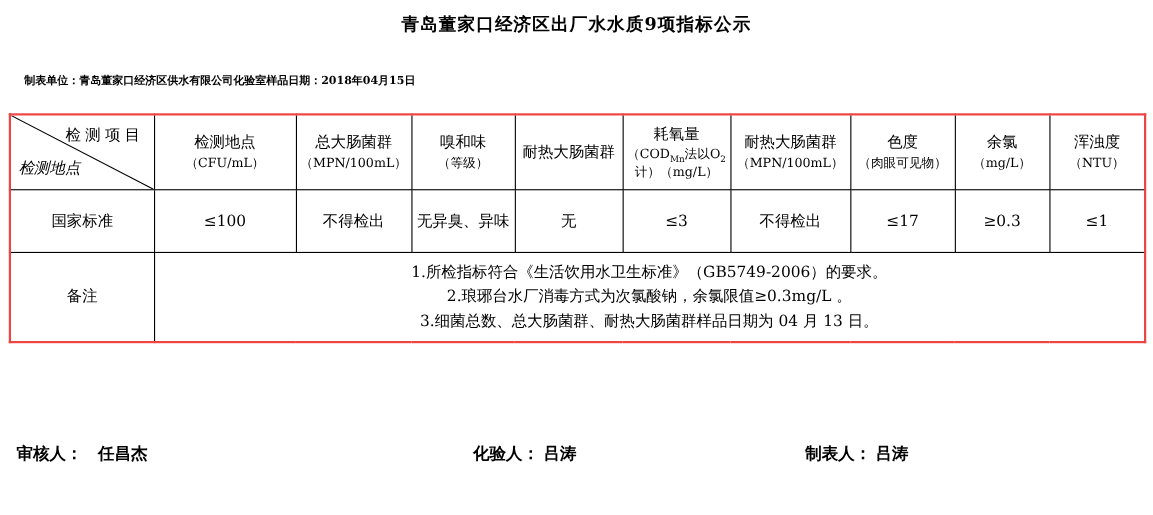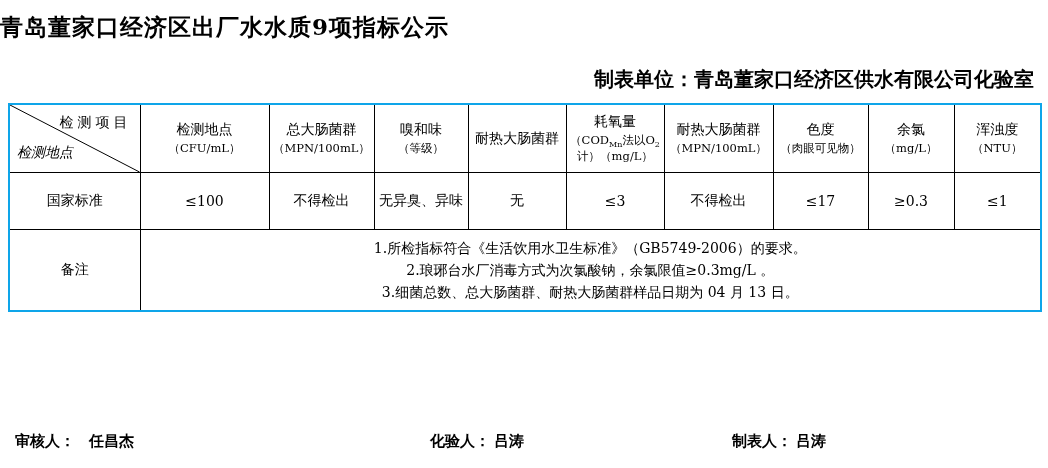--- a/index.html
+++ b/index.html
@@ -10,52 +10,52 @@
     background: #ffffff;
     font-family: "DejaVu Serif", "Liberation Serif", serif;
     color: #000;
     overflow: hidden;
   }
   .title {
     position: absolute;
     top: 12px;
     left: 0;
     width: 100%;
-    text-align: left;
-    font-size: 23px;
+    text-align: center;
+    font-size: 16px;
     font-weight: bold;
     letter-spacing: 1px;
   }
   .meta-row {
     position: absolute;
     top: 66px;
     left: 22px;
     right: 14px;
     display: flex;
-    justify-content: flex-end;
-    font-size: 20px;
+    justify-content: flex-start;
+    font-size: 10px;
     font-weight: bold;
   }
   table.water {
     position: absolute;
     left: 8px;
     top: 103px;
     border-collapse: collapse;
     table-layout: fixed;
     width: 1032px;
   }
   table.water td {
     border: 1px solid #000;
     text-align: center;
     vertical-align: middle;
     font-size: 14px;
     padding: 0;
     overflow: hidden;
   }
-  table.water { border: 2px solid #0ea5e9; }
+  table.water { border: 2px solid #ef4444; }
   tr.header-row td { height: 67px; }
   tr.data-row td { height: 56px; }
   tr.remark-row td { height: 80px; }
   .col-unit { font-size: 11.5px; display: block; margin-top: 2px; }
   .col-label { display: block; }
   sub { font-size: 8px; }
   td.corner-cell { position: relative; }
   td.corner-cell svg {
     position: absolute;
     top: 0; left: 0;
@@ -81,36 +81,37 @@
     line-height: 22px;
   }
   .footer {
     position: absolute;
     top: 403px;
     left: 0;
     width: 100%;
     font-size: 15px;
     font-weight: bold;
   }
-  .footer .sig { position: absolute; white-space: nowrap; margin-top: 29px; }
+  .footer .sig { position: absolute; white-space: nowrap; }
   .sig-review { left: 15px; }
   .sig-test { left: 430px; }
   .sig-prepare { left: 732px; }
   .sig .name { margin-left: 4px; }
   .sig-review .name { margin-left: 14px; }
 </style>
 </head>
 <body>
 
 <div class="page">
 
   <div class="title">青岛董家口经济区出厂水水质9项指标公示</div>
 
   <div class="meta-row">
     <span>制表单位：青岛董家口经济区供水有限公司化验室</span>
+    <span>样品日期：2018年04月15日</span>
   </div>
 
   <table class="water">
     <colgroup>
       <col style="width:131px">
         <col style="width:129px">
         <col style="width:105px">
       <col style="width:94px">
         <col style="width:98px">
         <col style="width:98px">

